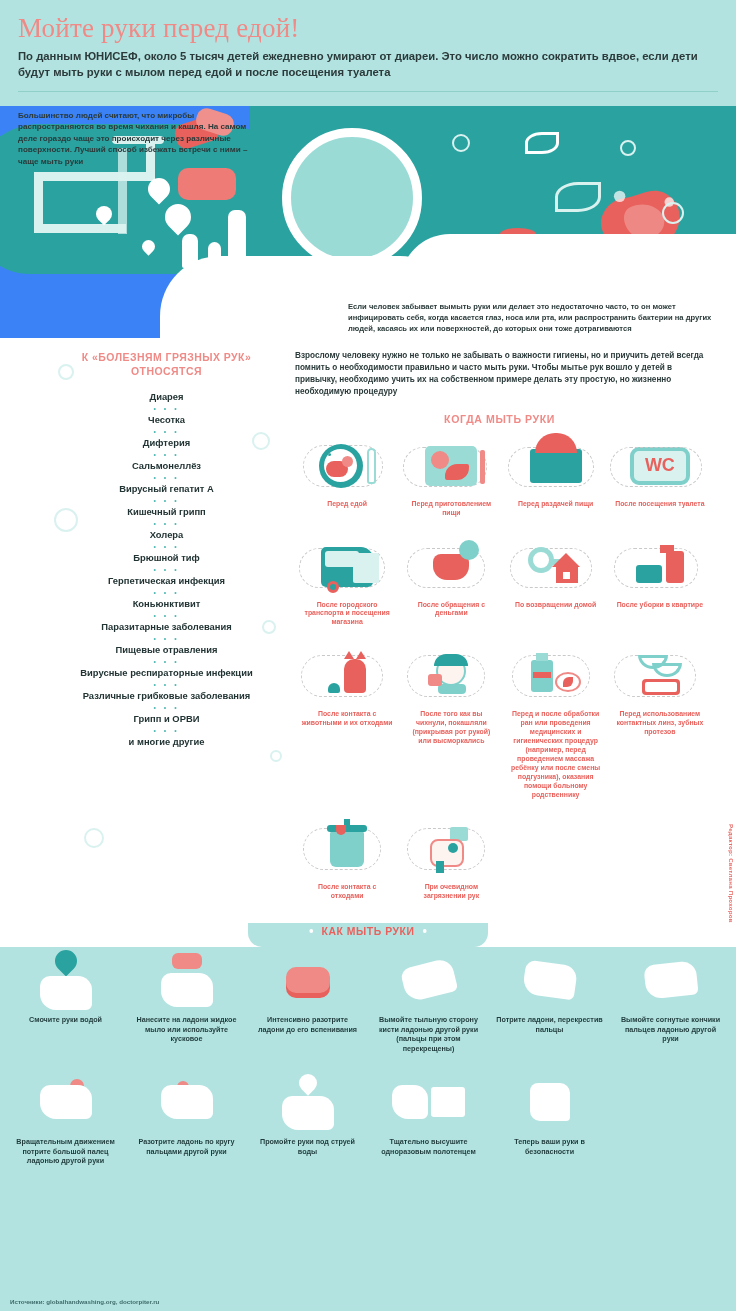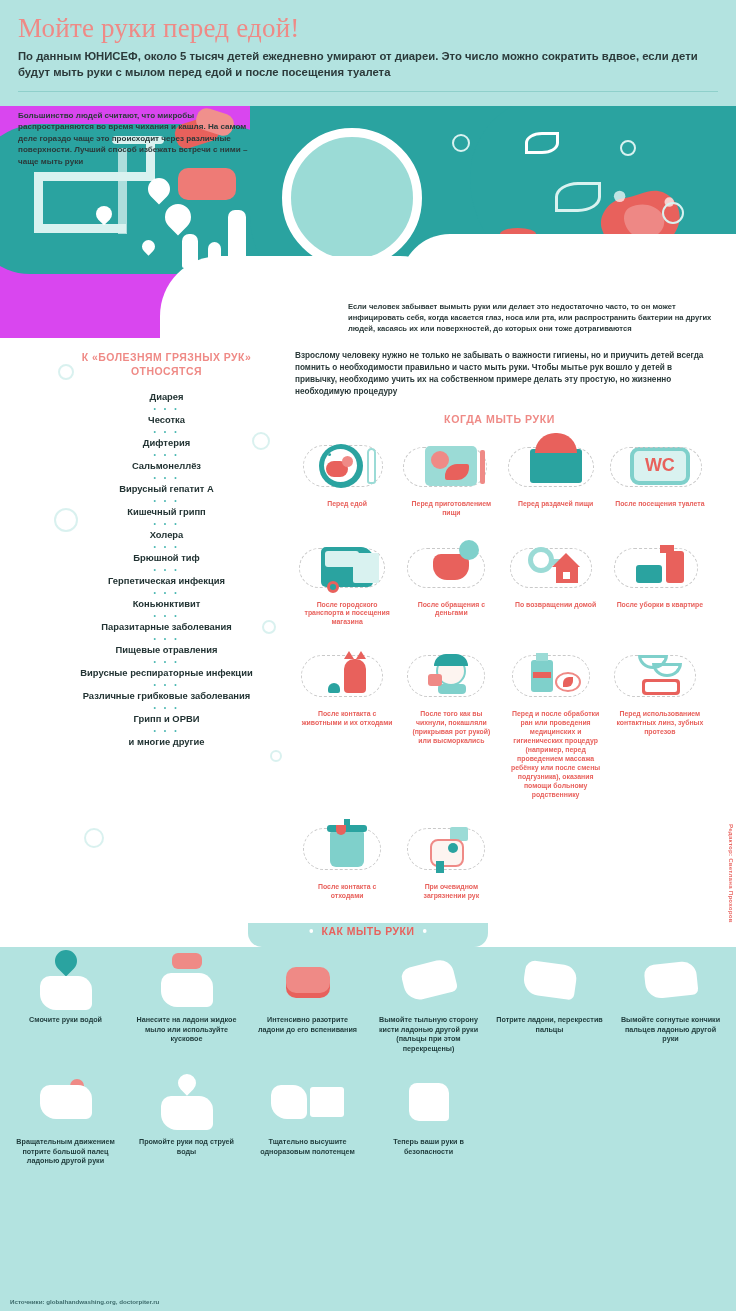--- a/index.html
+++ b/index.html
@@ -33,21 +33,21 @@
     font-weight: 600;
     max-width: 700px;
   }
   .hdr-rule {
     position: absolute;
     left: 18px; right: 18px; bottom: 14px;
     height: 1px; background: #8fd0cb;
   }
 
   
-  .illus-band { position: relative; height: 232px; background: #d946ef; overflow: hidden; }
+  .illus-band { position: relative; height: 232px; background: #3b82f6; overflow: hidden; }
   .intro-text {
     position: absolute; left: 18px; top: 4px; width: 238px;
     font-size: 8.1px; line-height: 1.42; color: #2b3a3a; font-weight: 700;
     z-index: 6;
   }
   .teal-blob {
     position: absolute; background: #2aa3a0; border-radius: 120px;
   }
   .blob1 { left: -30px; top: 18px; width: 330px; height: 150px; border-radius: 70px 80px 40px 60px; }
   .blob2 { left: 250px; top: 0px; width: 300px; height: 200px; border-radius: 0 0 140px 90px; }
@@ -587,20 +587,29 @@
           <div style="position:relative;">
             <div style="position:absolute;left:30px;top:-6px;width:14px;height:14px;border-radius:50%;background:#ef8a86;"></div>
             <div class="whand"></div>
           </div>
         </div>
         <div class="step-label">Вращательным движением потрите большой палец ладонью другой руки</div>
       </div>
       <div class="step">
         <div class="step-art">
           <div style="position:relative;">
+            <div style="position:absolute;left:16px;top:-4px;width:12px;height:12px;border-radius:50%;background:#ef8a86;"></div>
+            <div class="whand"></div>
+          </div>
+        </div>
+        <div class="step-label">Разотрите ладонь по кругу пальцами другой руки</div>
+      </div>
+      <div class="step">
+        <div class="step-art">
+          <div style="position:relative;">
             <div style="width:18px;height:18px;background:#ffffff;border-radius:50% 50% 50% 0;transform:rotate(-45deg);margin:0 auto 4px;"></div>
             <div class="whand"></div>
           </div>
         </div>
         <div class="step-label">Промойте руки под струей воды</div>
       </div>
       <div class="step">
         <div class="step-art">
           <div style="position:relative;display:flex;align-items:center;gap:3px;">
             <div class="whand" style="width:36px;"></div>

